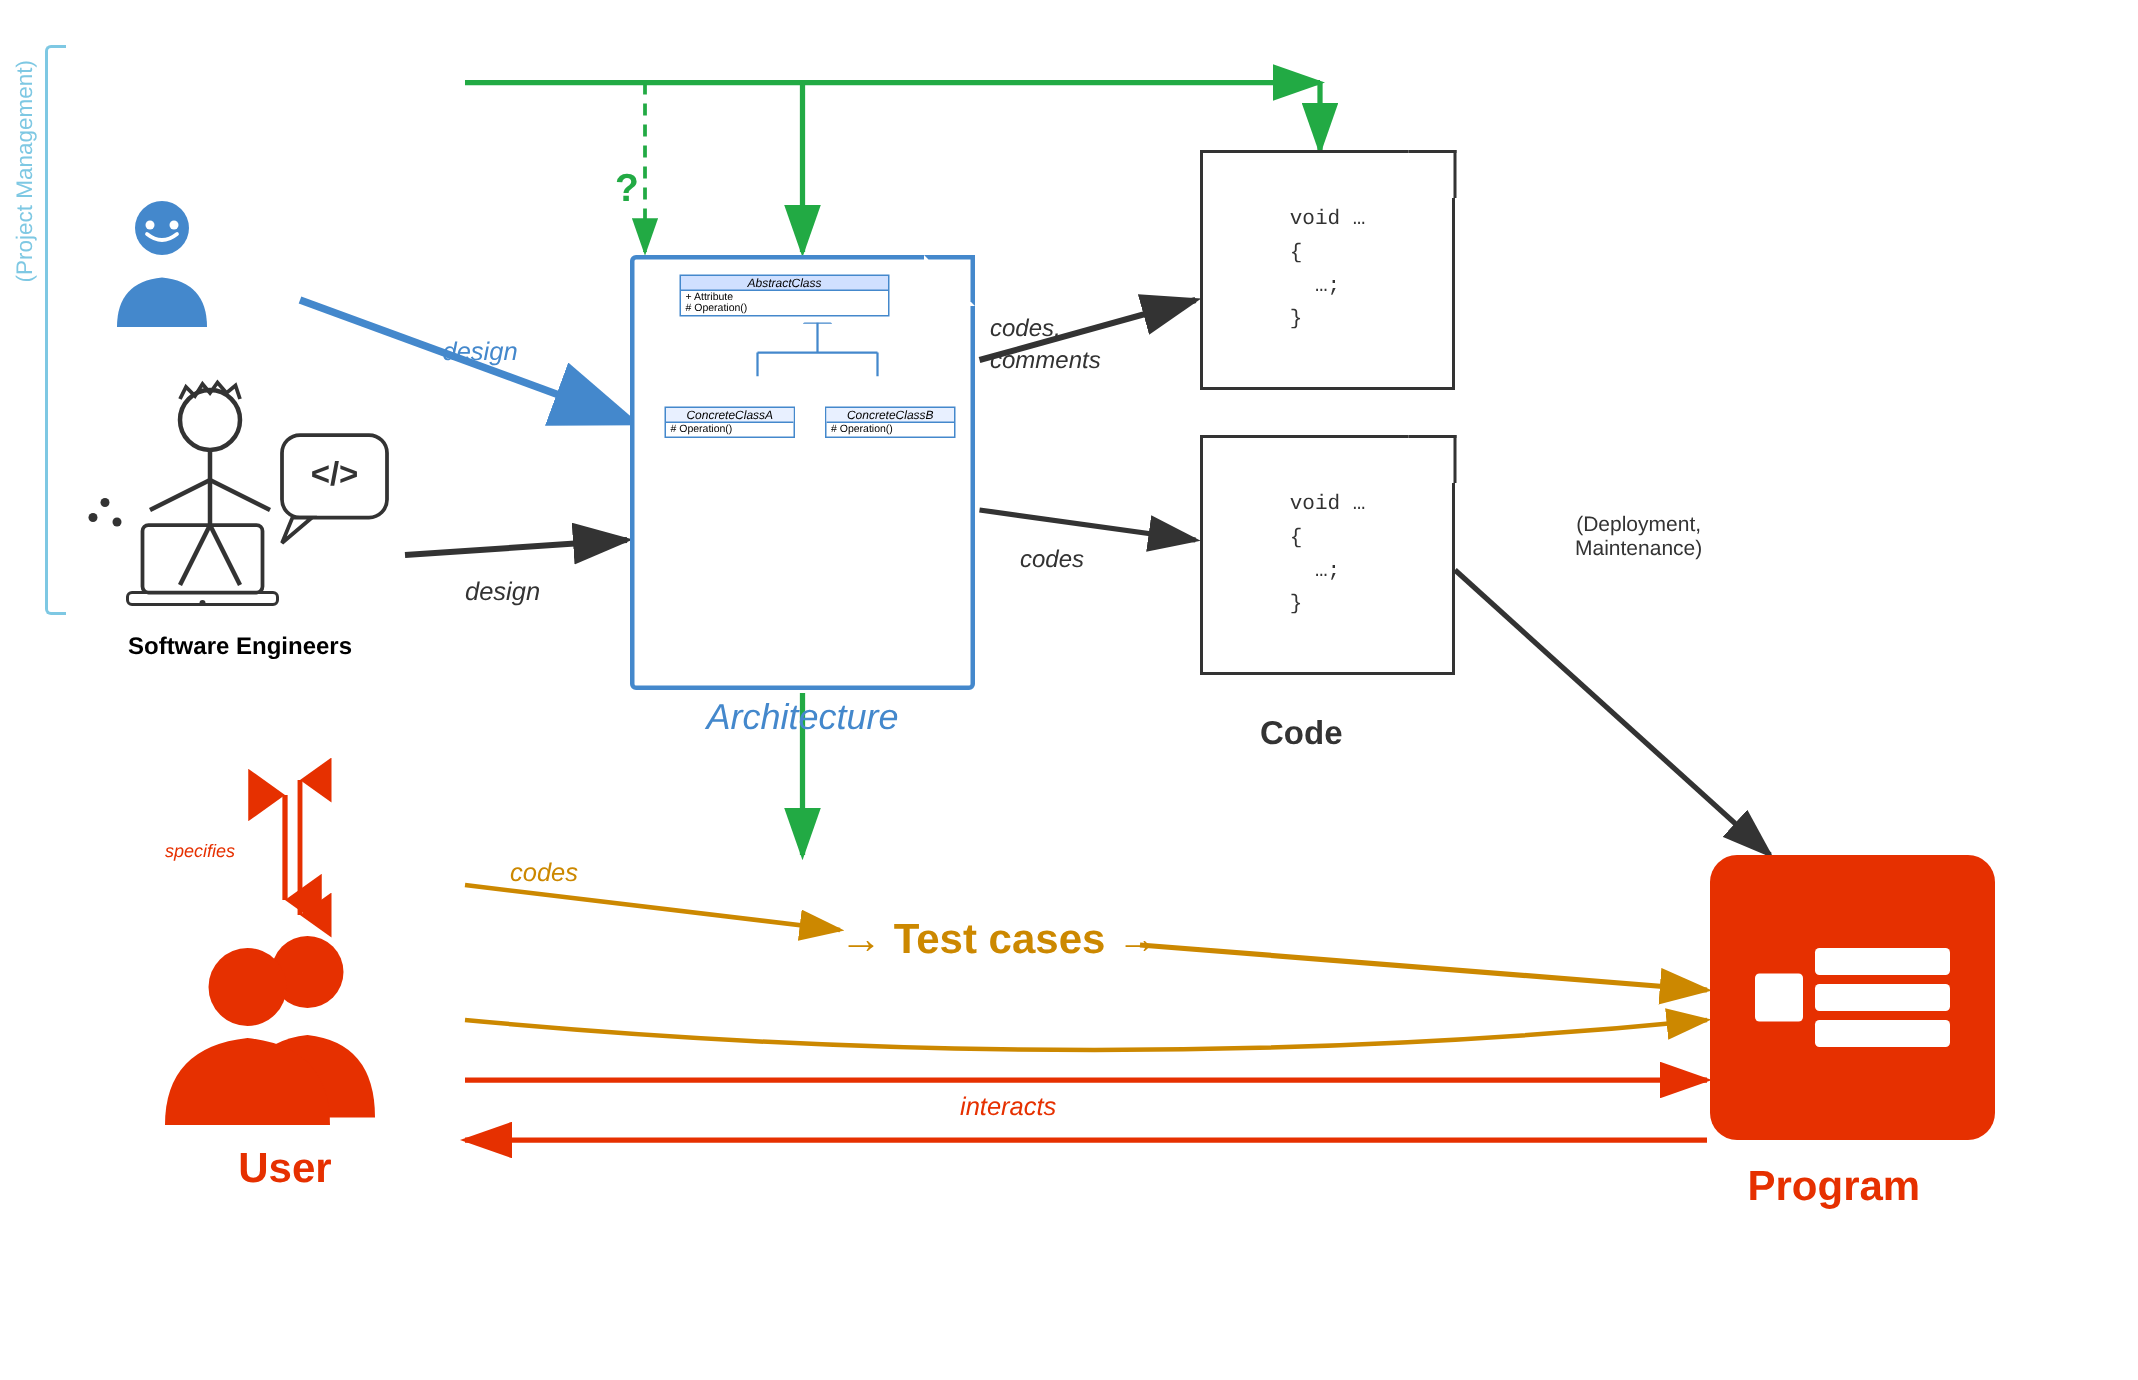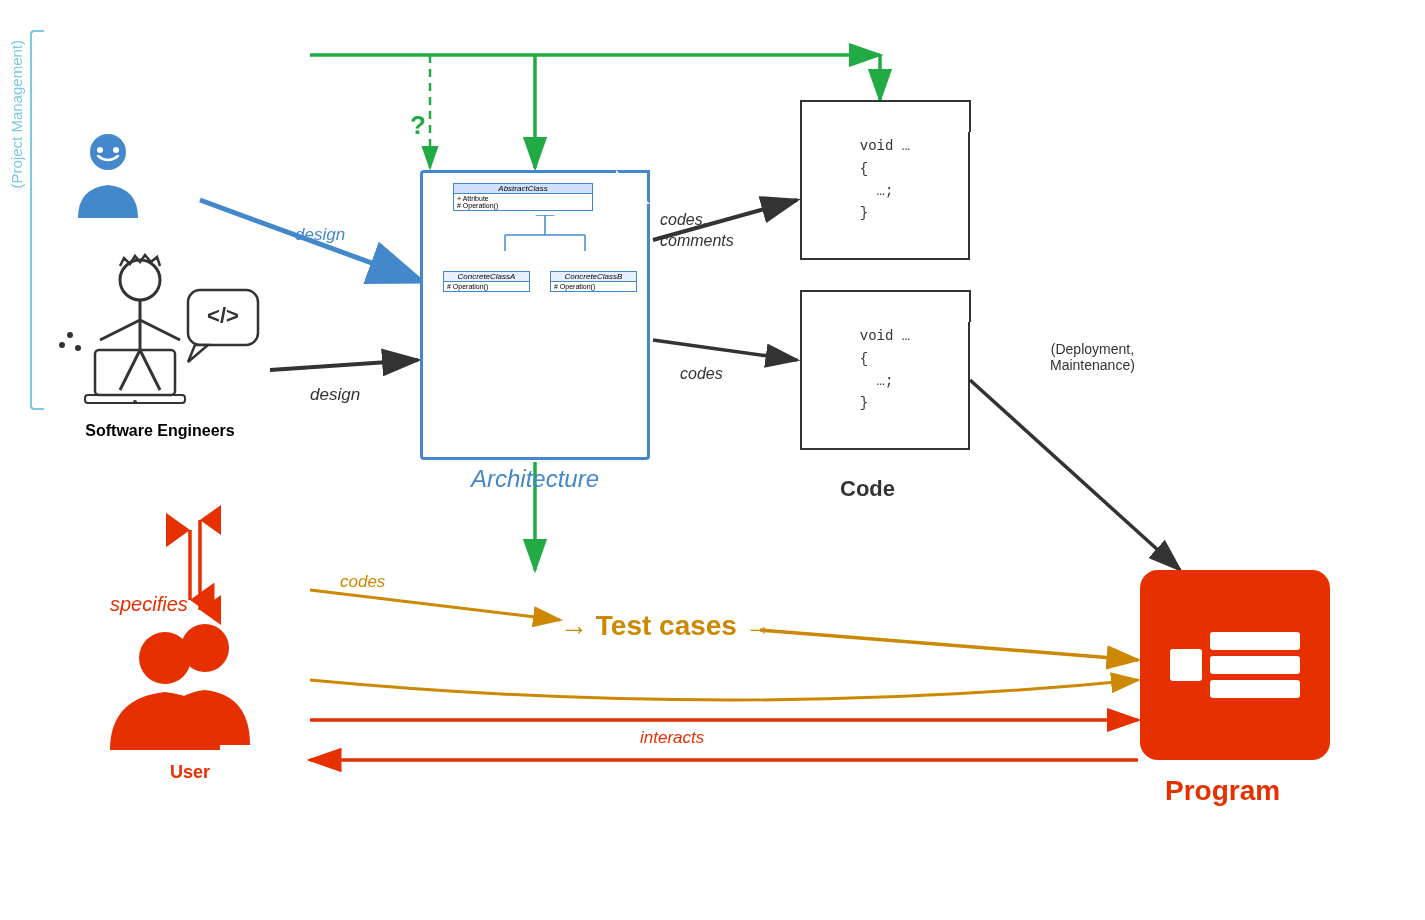--- a/index.html
+++ b/index.html
@@ -274,21 +274,21 @@
     }
 
     
     .user-area {
       position: absolute;
       left: 90px;
       top: 620px;
     }
     .user-label {
       color: #e63000;
-      font-size: 18px;
+      font-size: 28px;
       font-weight: bold;
       text-align: center;
       margin-top: 8px;
     }
 
     
     .test-cases-label {
       position: absolute;
       left: 580px;
       top: 610px;
@@ -544,21 +544,21 @@
   </div>
 
   <div class="arrow-label" style="left:680px; top:365px; color:#333; font-size:16px;">
     <em>codes</em>
   </div>
 
   <div class="arrow-label" style="left:340px; top:572px; color:#cc8800; font-size:17px;">
     <em>codes</em>
   </div>
 
-  <div class="arrow-label" style="left:110px; top:593px; color:#e63000; font-size:20px;">
+  <div class="arrow-label" style="left:110px; top:560px; color:#e63000; font-size:12px;">
     <em>specifies</em>
   </div>
 
   <div class="arrow-label" style="left:640px; top:728px; color:#e63000; font-size:17px;">
     <em>interacts</em>
   </div>
 
 </div>
 
 </body></html>

